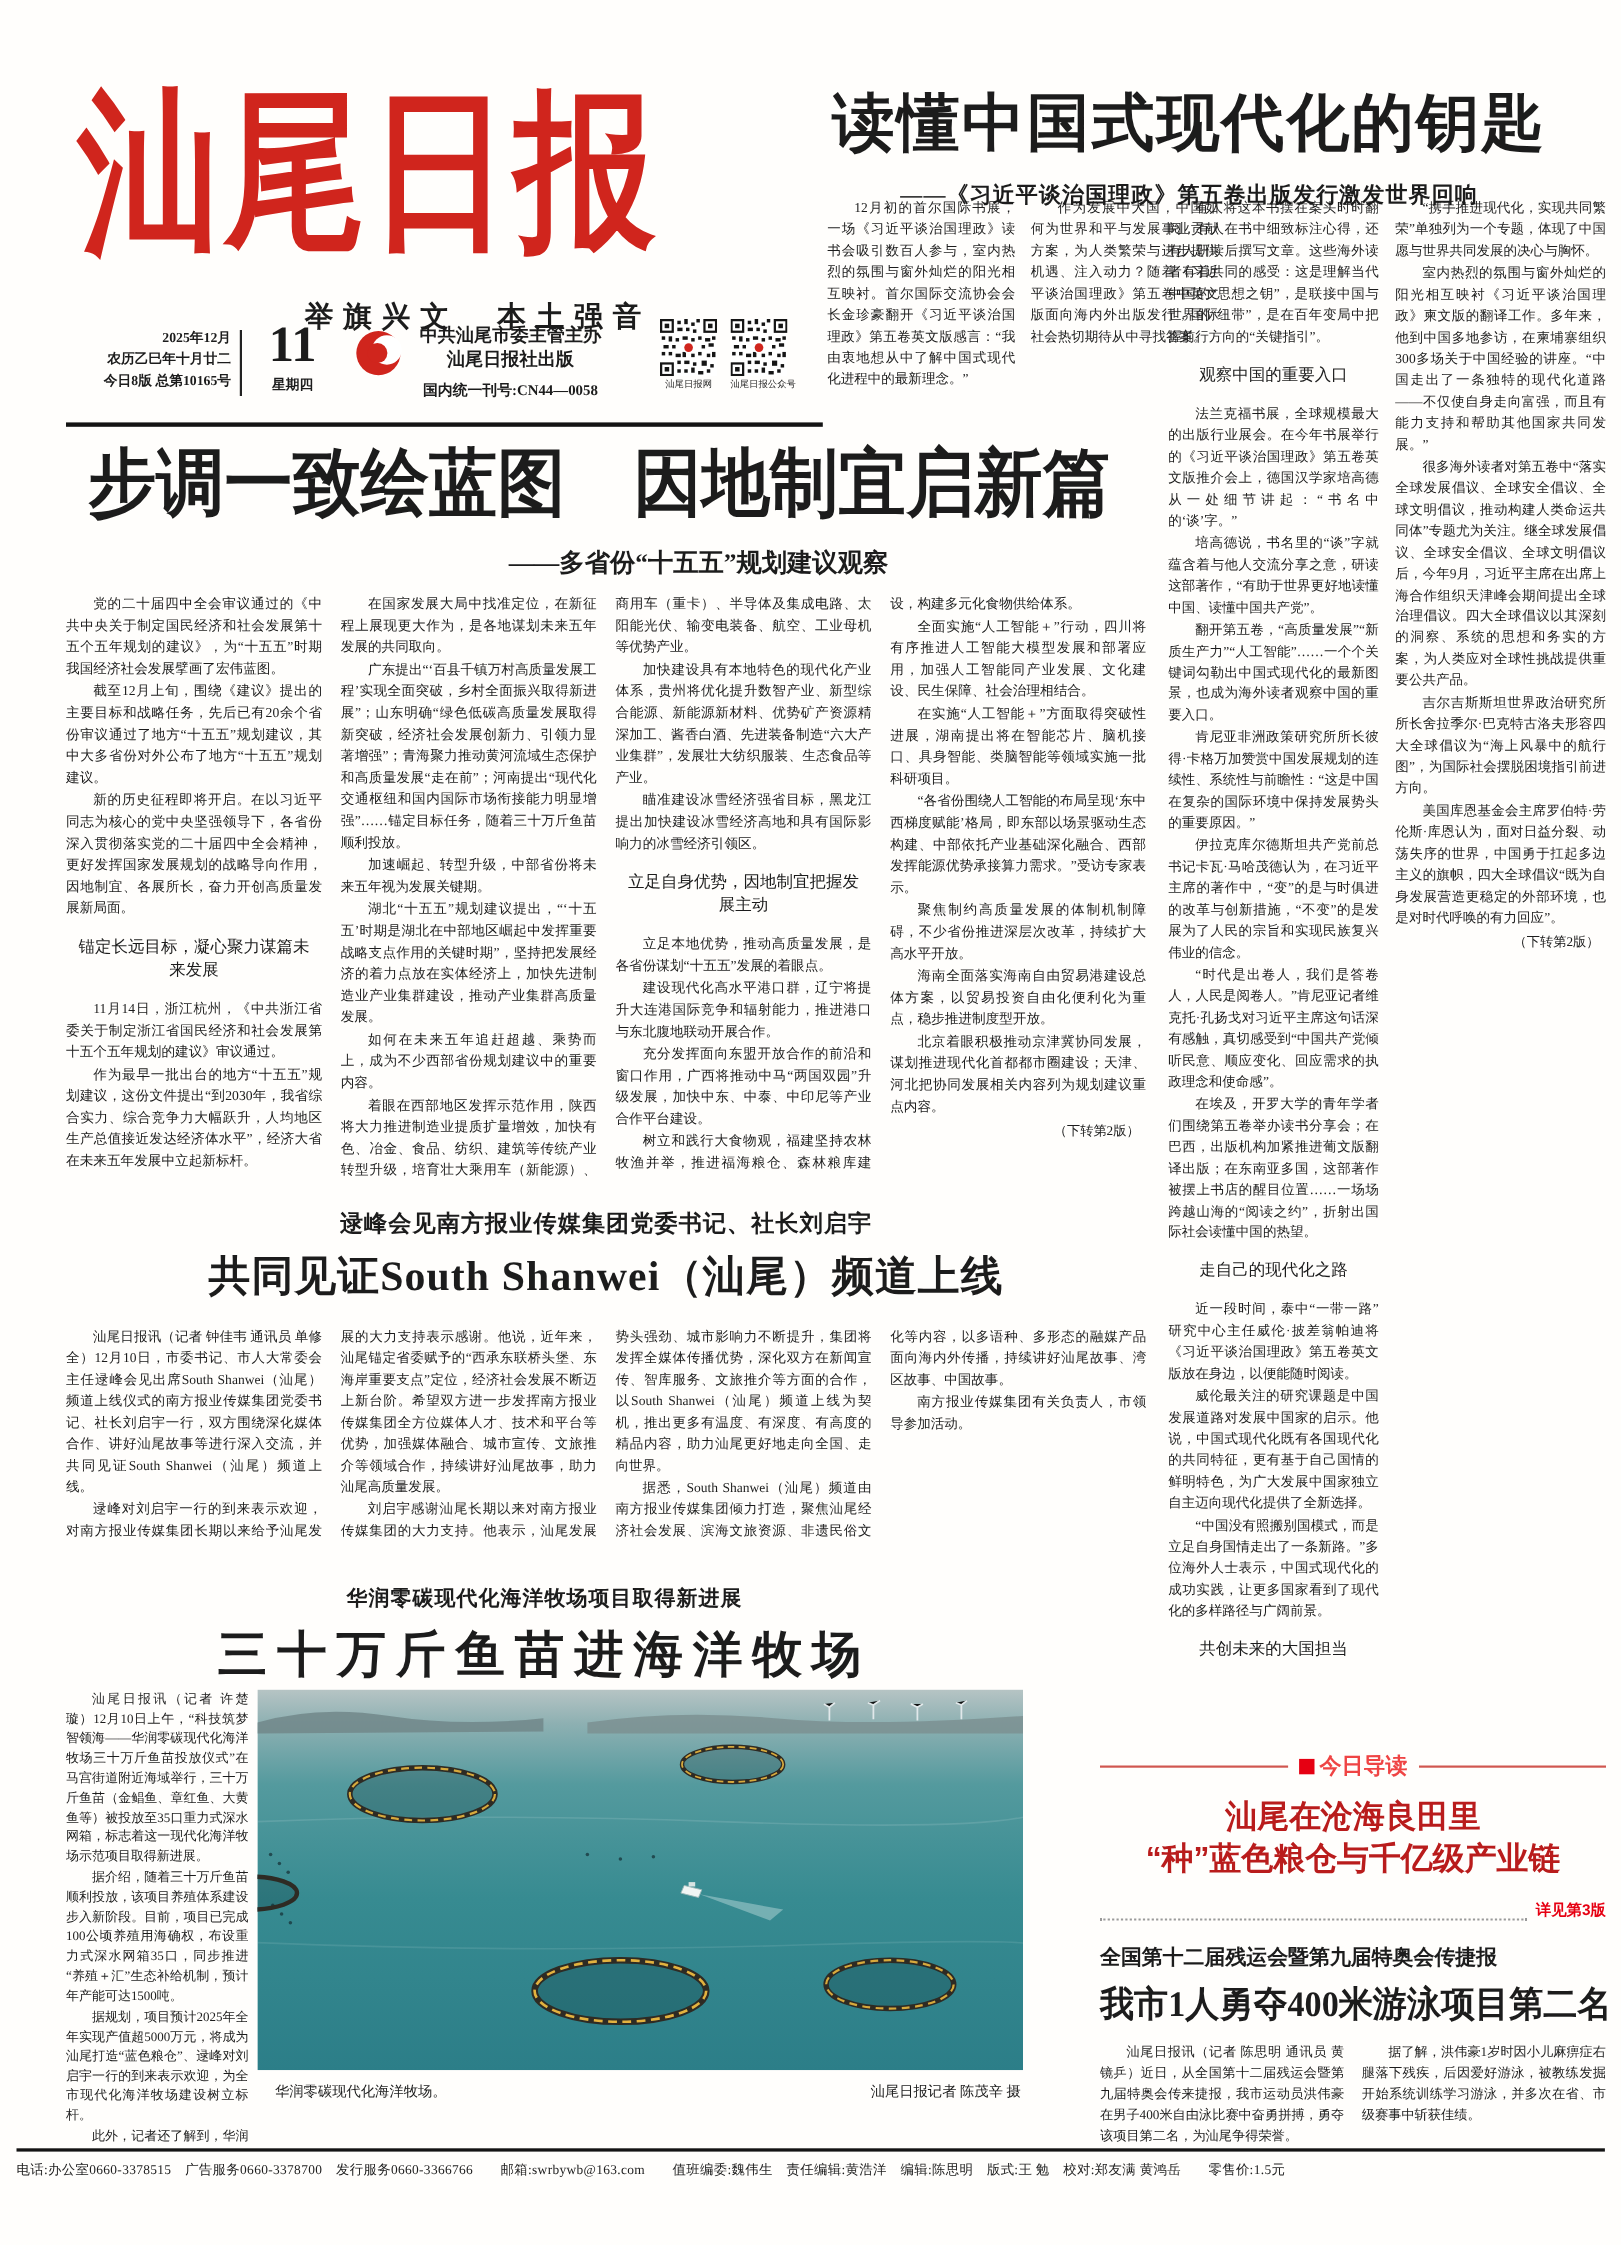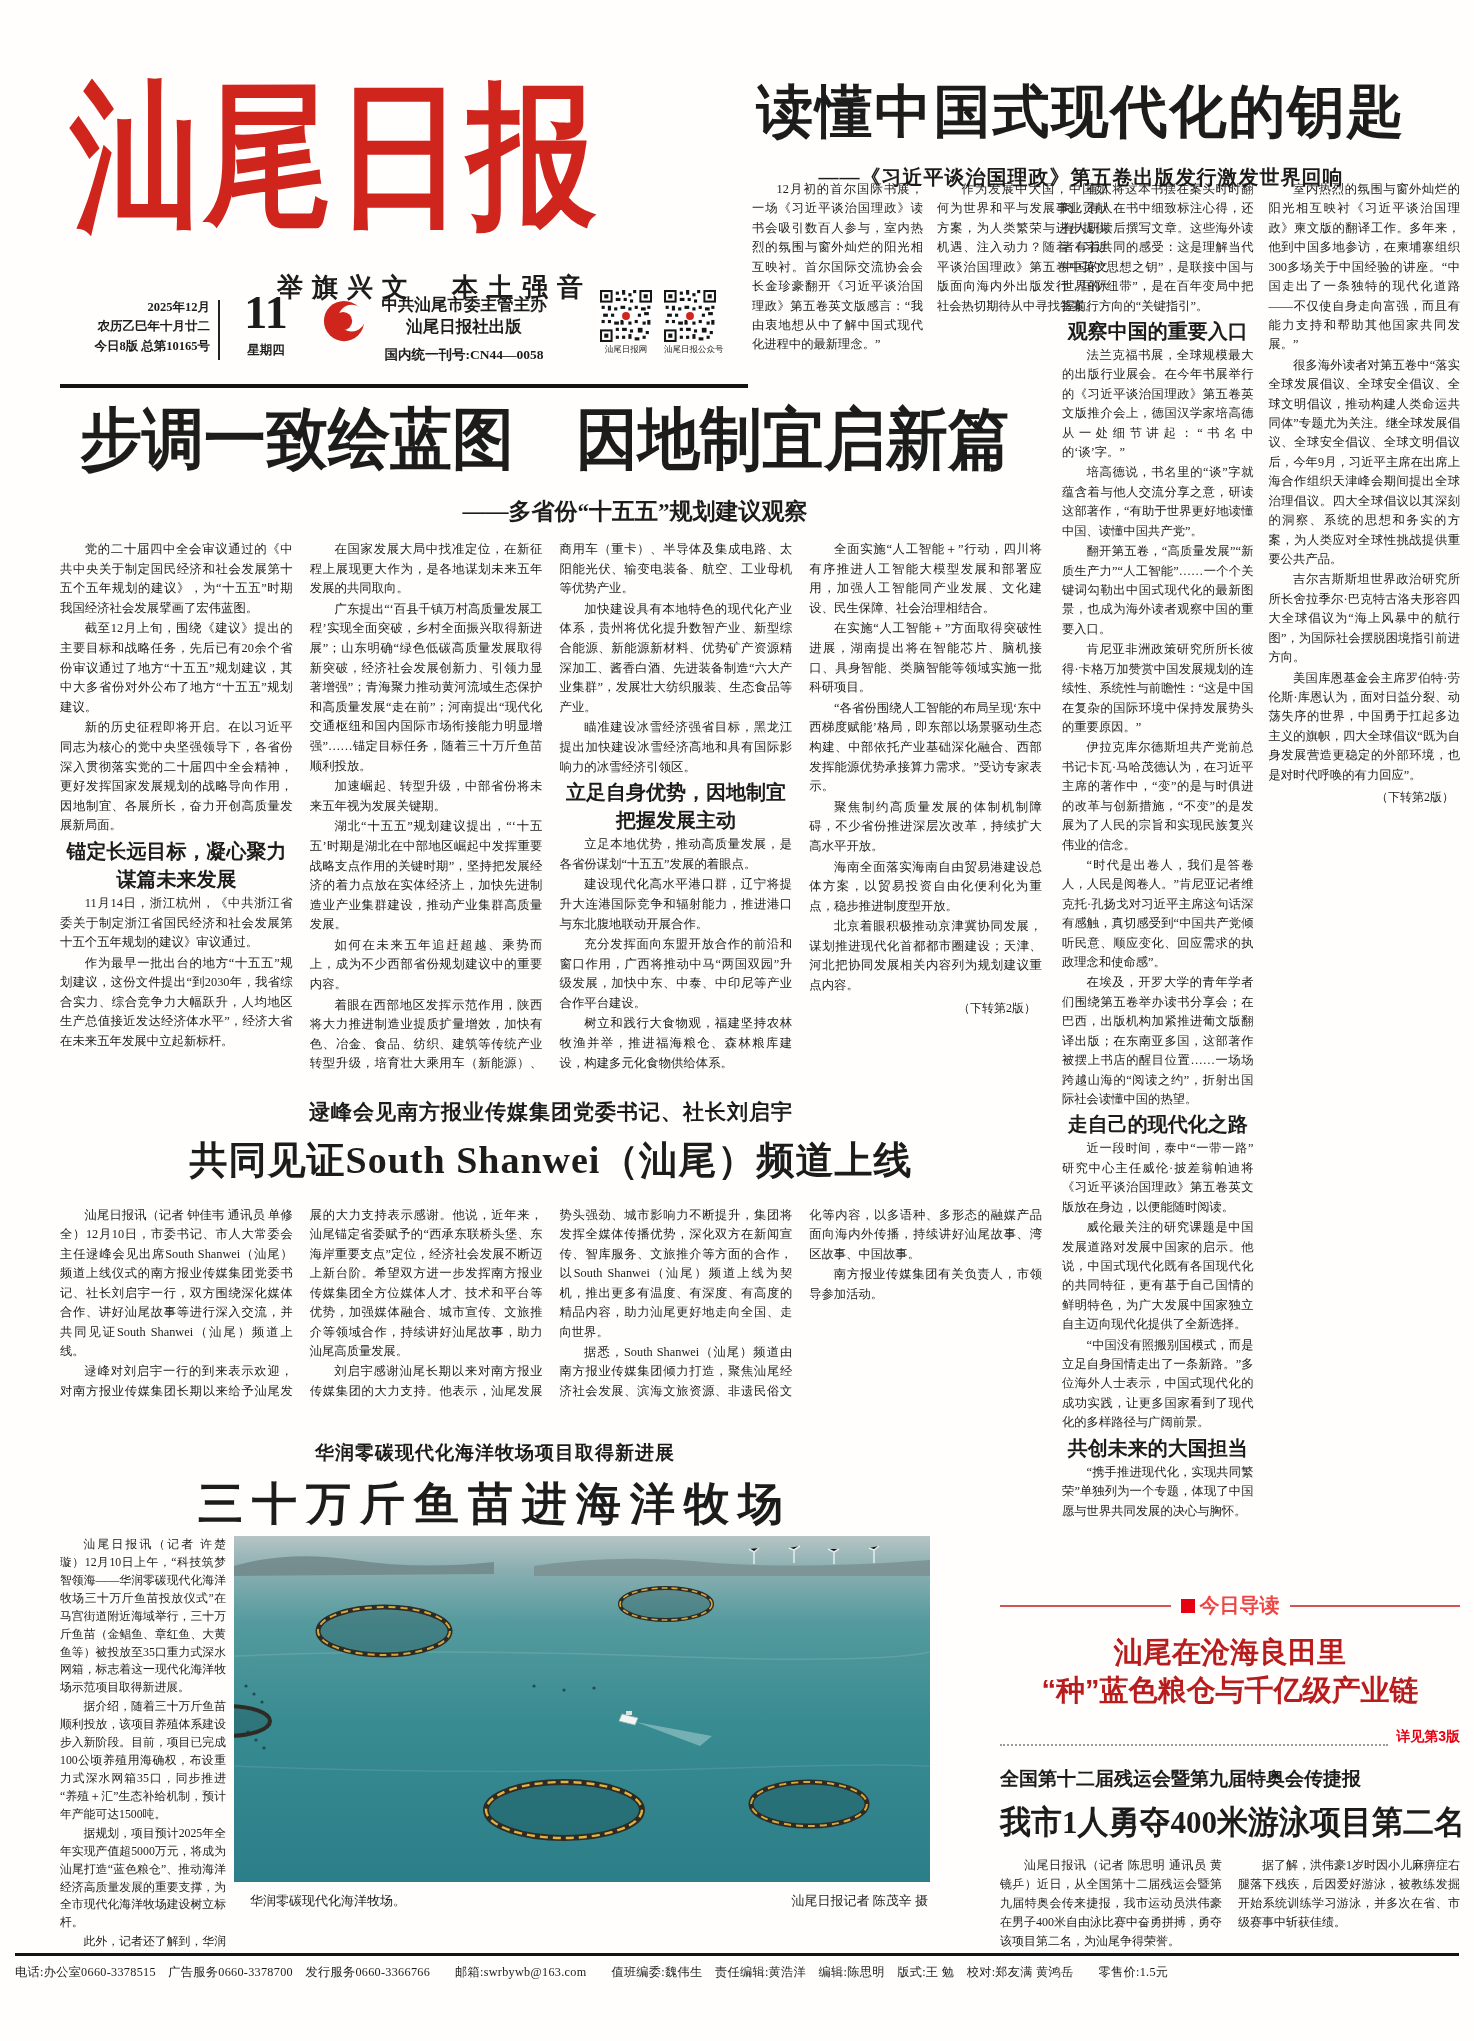--- a/index.html
+++ b/index.html
@@ -2,21 +2,21 @@
 <html lang="zh"><head>
 <meta charset="utf-8">
 <style>
   *{margin:0;padding:0;box-sizing:border-box}
   html,body{background:#e8e8e4}
   .page{position:relative;width:1474px;height:2041px;background:#fffefc;overflow:hidden;
         font-family:"Liberation Serif","DejaVu Serif",serif;color:#1c1c1c}
   .abs{position:absolute}
   .p{text-indent:2em;text-align:justify;line-height:1.58;margin:0 0 1px}
   .colbox{column-fill:auto;overflow:hidden}
-  .subhead{text-align:center;font-weight:bold;font-size:20px;line-height:1.4;margin:1px 4px}
+  .subhead{text-align:center;font-weight:normal;font-size:15px;line-height:1.4;margin:15px 4px}
   .endnote{text-align:right;font-size:12px;padding-right:6px;margin-top:4px}
 
   
   .masthead{left:60px;top:58px;width:690px;height:332px}
   .logo{position:absolute;left:12px;top:-6px;font-size:128px;font-weight:bold;color:#d0251d;
         letter-spacing:4px;transform:scaleY(1.22);transform-origin:top left;white-space:nowrap}
   .slogan{position:absolute;right:158px;top:212px;font-size:26px;font-weight:bold;letter-spacing:9px;white-space:nowrap}
   .dateblock{position:absolute;left:8px;top:240px;width:142px;text-align:right;font-size:12.5px;line-height:1.55;font-weight:bold}
   .mast-vrule{position:absolute;left:158px;top:242px;width:2px;height:60px;background:#222}
   .dayblock{position:absolute;left:170px;top:232px;width:72px;text-align:center}
@@ -273,21 +273,21 @@
     </div>
   </section>
 
   <section class="abs fish-art">
     <div class="fish-kicker">华润零碳现代化海洋牧场项目取得新进展</div>
     <h2 class="fish-headline">三十万斤鱼苗进海洋牧场</h2>
 
     <div class="fish-text">
       <p class="p">汕尾日报讯（记者 许楚璇）12月10日上午，“科技筑梦智领海——华润零碳现代化海洋牧场三十万斤鱼苗投放仪式”在马宫街道附近海域举行，三十万斤鱼苗（金鲳鱼、章红鱼、大黄鱼等）被投放至35口重力式深水网箱，标志着这一现代化海洋牧场示范项目取得新进展。</p>
       <p class="p">据介绍，随着三十万斤鱼苗顺利投放，该项目养殖体系建设步入新阶段。目前，项目已完成100公顷养殖用海确权，布设重力式深水网箱35口，同步推进“养殖＋汇”生态补给机制，预计年产能可达1500吨。</p>
-      <p class="p">据规划，项目预计2025年全年实现产值超5000万元，将成为汕尾打造“蓝色粮仓”、推动海洋经济高质量发展的重要支撑，为全市现代化海洋牧场建设树立标杆。</p>
+      <p class="p">据规划，项目预计2025年全年实现产值超5000万元，将成为汕尾打造“蓝色粮仓”、逯峰对刘启宇一行的到来表示欢迎，为全市现代化海洋牧场建设树立标杆。</p>
       <p class="p">此外，记者还了解到，华润零碳现代化海洋牧场于今年4月投放的10万斤鲍鱼（规格约1.5斤/尾），经过科学化、精细化管理，生长态势良好超预期，目前规格已达约2斤/尾，整体项目运营态势稳定向好。</p>
     </div>
 
     <svg class="photo" viewBox="0 0 696 346" preserveAspectRatio="none">
       <defs>
         <linearGradient id="sea" x1="0" y1="0" x2="0" y2="1">
           <stop offset="0" stop-color="#b6c4c4"></stop>
           <stop offset="0.09" stop-color="#8db0b2"></stop>
           <stop offset="0.25" stop-color="#549a9e"></stop>
           <stop offset="0.55" stop-color="#378b91"></stop>

